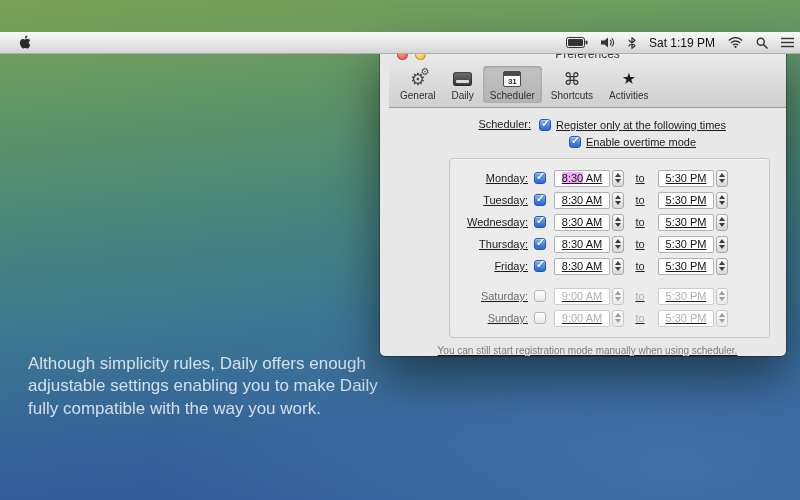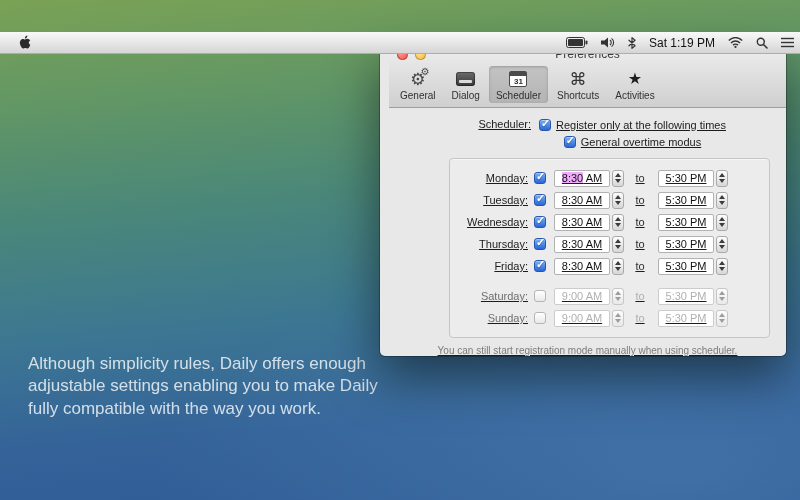--- a/index.html
+++ b/index.html
@@ -208,21 +208,21 @@
         <span class="tool-icon">
           <span class="gear-main">⚙</span>
             <span class="gear-small">⚙</span>
         </span>
         <span class="tool-label">General</span>
       </div>
       <div class="tool-item">
         <span class="tool-icon">
             <span class="dialog-shape"></span>
           </span>
-        <span class="tool-label">Dialog</span>
+        <span class="tool-label">Daily</span>
       </div>
       <div class="tool-item selected">
         <span class="tool-icon">
           <span class="calendar-shape">
               <span class="calendar-num">31</span>
             </span>
         </span>
         <span class="tool-label">Scheduler</span>
       </div>
       <div class="tool-item">
@@ -243,21 +243,21 @@
   <div class="content">
     <div class="opt-block">
       <span class="opt-col-label">Scheduler:</span>
       <div class="opts">
         <div class="opt-row on">
           <span class="checkbox"></span>
           <span>Register only at the following times</span>
         </div>
         <div class="opt-row on">
           <span class="checkbox"></span>
-          <span>General overtime modus</span>
+          <span>Enable overtime mode</span>
         </div>
       </div>
     </div>
 
     <div class="group-box">
 
       <div class="day-row on">
         <span class="day-label">Monday:</span>
         <span class="checkbox"></span>
         <span class="time-field"><span class="sel">8:30</span><span> AM</span></span>

